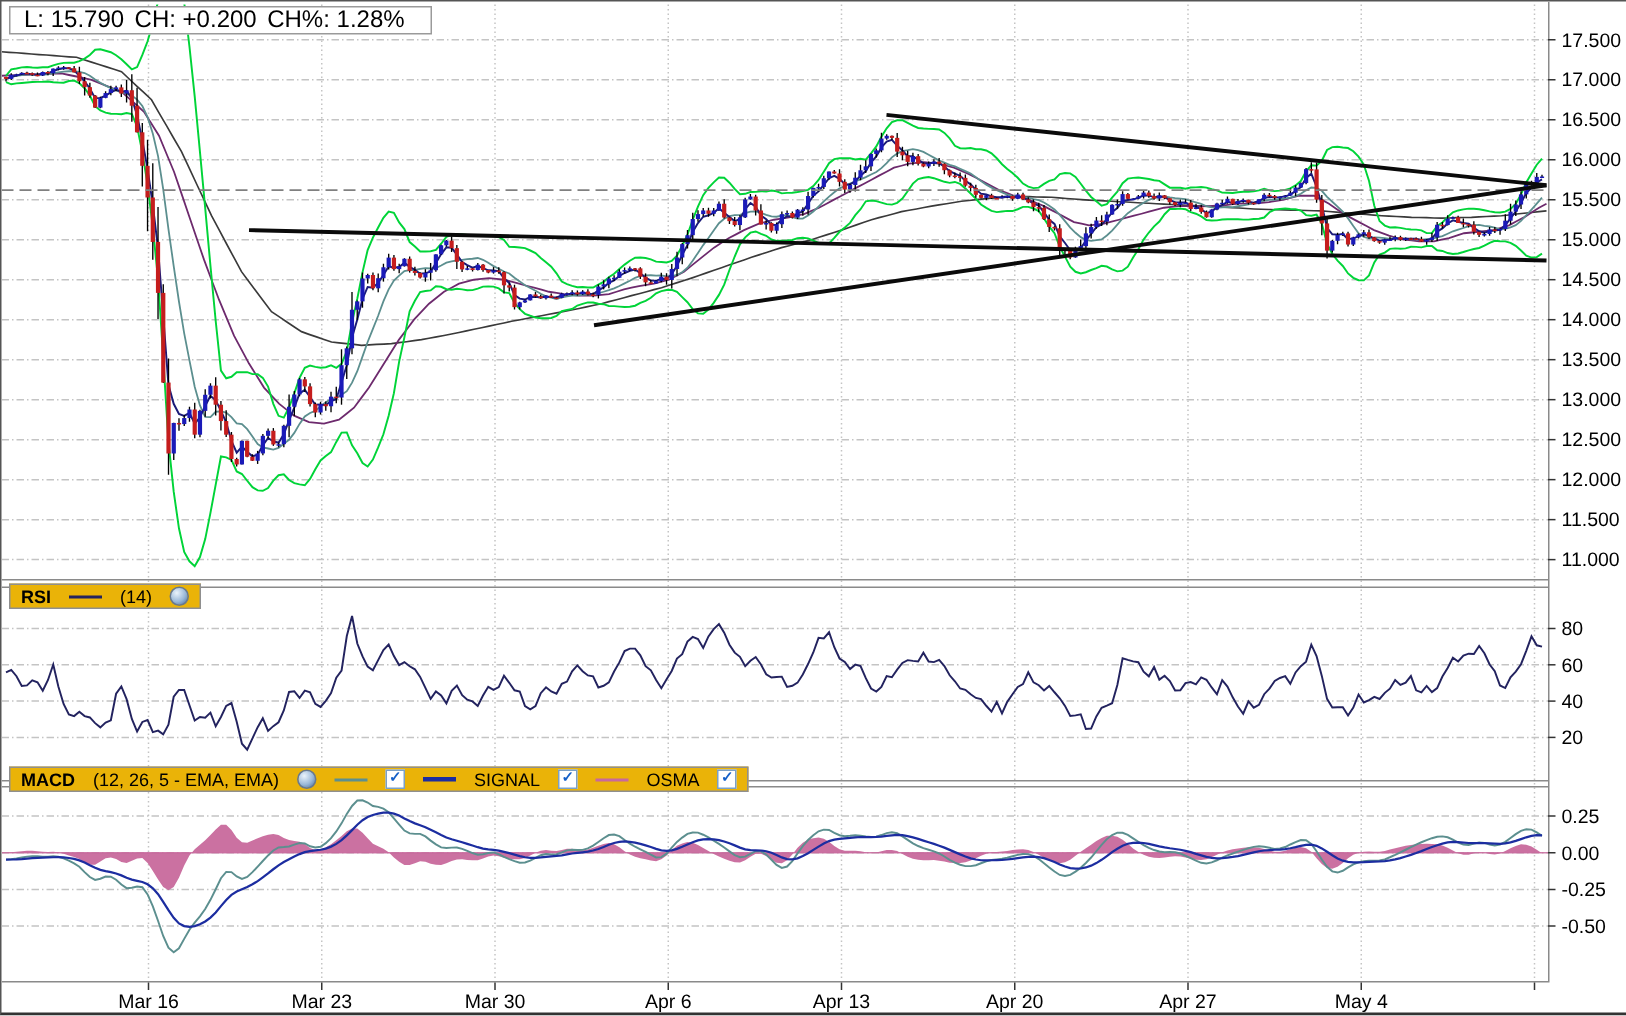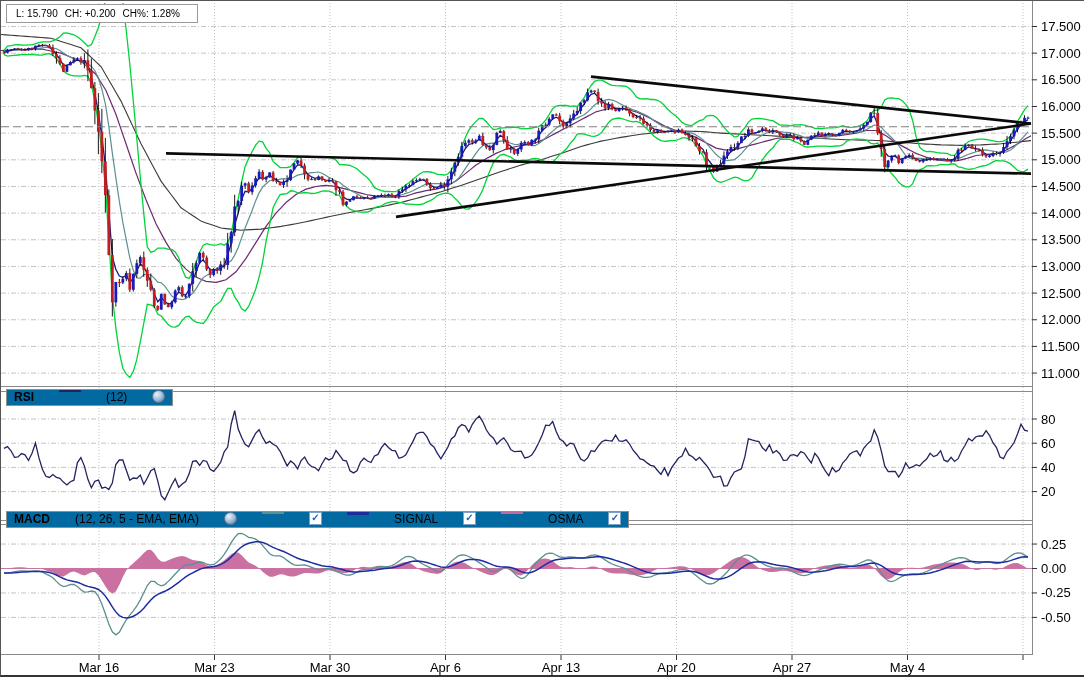--- a/index.html
+++ b/index.html
@@ -1,23 +1,23 @@
 <!DOCTYPE html>
 <html><head>
 <meta charset="utf-8">
 <style>
   html,body{margin:0;padding:0;background:#fff}
   .win{position:relative;width:1084px;height:677px;background:#fff;overflow:hidden;
        font-family:"Liberation Sans",sans-serif;border-top:1px solid #555;border-left:1px solid #555;
        border-bottom:2px solid #333;box-sizing:border-box}
   svg{position:absolute;left:0;top:0}
   .infobox{position:absolute;left:5px;top:3px;height:15px;line-height:15px;background:#fff;
-           border:1px solid #9a9a9a;padding:1px 10px 1px 9px;font-size:10px;color:#000;white-space:nowrap}
+           border:1px solid #9a9a9a;padding:1px 10px 1px 9px;font-size:16px;color:#000;white-space:nowrap}
   .infobox span{margin-right:7px}
-  .ph{position:absolute;display:flex;gap:25px;background:#0369a1;
+  .ph{position:absolute;display:flex;align-items:center;gap:12px;background:#eab308;
       border:1px solid #8f8f8f;height:15px;padding:0 7px;font-size:12px;color:#000;white-space:nowrap;z-index:4}
   .ph .t{font-weight:bold}
   .sw{display:inline-block;width:22px;height:0;border-top:2px solid #000}
   .sw.thick{border-top-width:3px}
   .cb{display:inline-block;width:11px;height:11px;background:#fff;border:1px solid #7aa0c8;
       font-size:10px;line-height:10px;text-align:center;font-weight:bold;cursor:pointer}
   .gear{display:inline-block;width:11px;height:11px;border-radius:50%;
         background:radial-gradient(circle at 35% 30%,#eaf3fb,#9ab8d8 55%,#44689a);
         border:1px solid #69798c;cursor:pointer}
 </style>
@@ -754,21 +754,21 @@
       </g>
     </svg>
 
   <div class="infobox">
     <span>L: 15.790</span><span>CH: +0.200</span><span>CH%: 1.28%</span>
   </div>
 
   <div class="ph" style="left:5px;top:388px">
     <span class="t">RSI</span>
     <span class="sw" style="border-top-color: rgb(35, 35, 95);"></span>
-    <span>(12)</span>
+    <span>(14)</span>
     <span class="gear"></span>
   </div>
 
   <div class="ph" style="left:5px;top:510px">
     <span class="t">MACD</span>
     <span>(12, 26, 5 - EMA, EMA)</span>
     <span class="gear"></span>
     <span class="sw" style="border-top-color: rgb(92, 143, 143);"></span>
     <span class="cb" style="color: rgb(21, 96, 200);">✓</span>
     <span class="sw thick" style="border-top-color: rgb(28, 45, 160);"></span>

